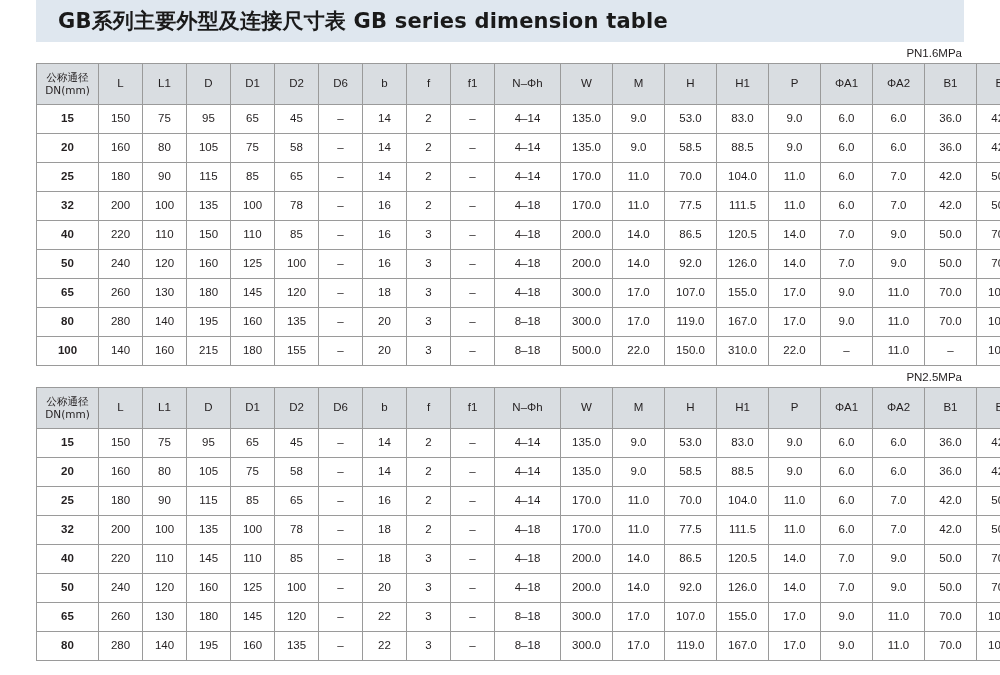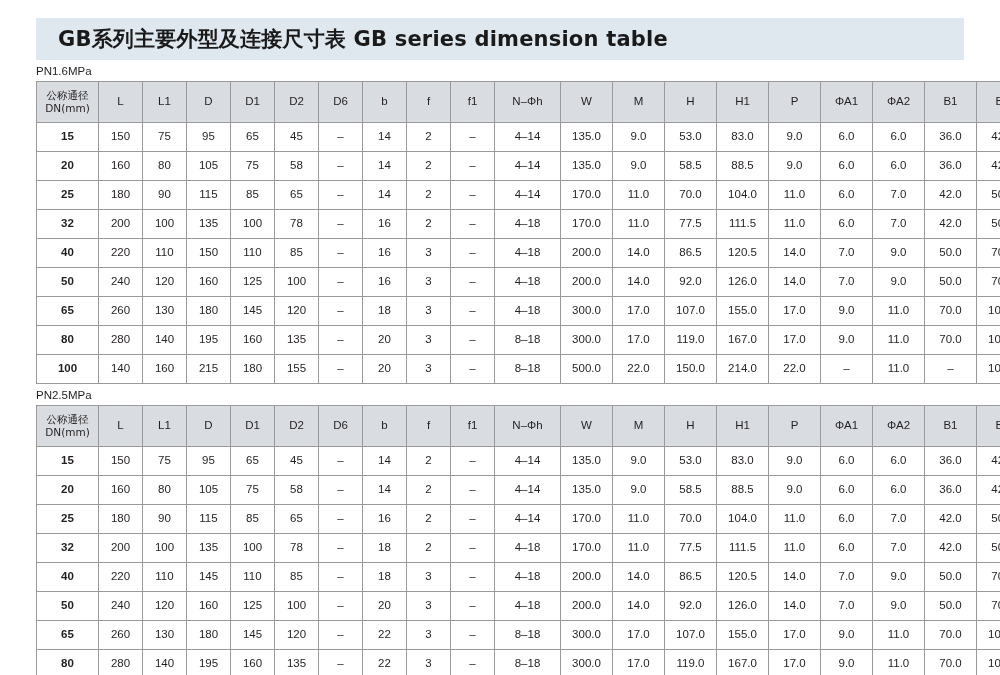--- a/index.html
+++ b/index.html
@@ -16,36 +16,35 @@
   }
   .page {
     position: relative;
     width: 1000px;
     height: 675px;
     box-sizing: border-box;
     padding: 0 36px;
   }
   .title-band {
     position: relative;
-    margin-top: 18px;
     height: 42px;
     background: #dfe7ef;
     display: flex;
     align-items: center;
   }
   .title-band .title-text {
     font-size: 21px;
     font-weight: bold;
     color: #1a1a1a;
     padding-left: 22px;
     letter-spacing: 0.2px;
     white-space: nowrap;
   }
   .pressure-label {
-    text-align: left;
+    text-align: right;
     font-size: 11.5px;
     color: #231f20;
     padding: 5px 2px 4px 0;
     font-weight: normal;
   }
   table.dim {
     border-collapse: collapse;
     width: 100%;
     table-layout: fixed;
   }
@@ -331,21 +330,21 @@
         <td>180</td>
         <td>155</td>
         <td>–</td>
         <td>20</td>
         <td>3</td>
         <td>–</td>
         <td>8–18</td>
         <td>500.0</td>
         <td>22.0</td>
         <td>150.0</td>
-        <td>214.0</td>
+        <td>310.0</td>
         <td>22.0</td>
         <td>–</td>
         <td>11.0</td>
         <td>–</td>
         <td>102.0</td>
       </tr>
     </tbody>
   </table>
 
   <div class="pressure-label">PN2.5MPa</div>

